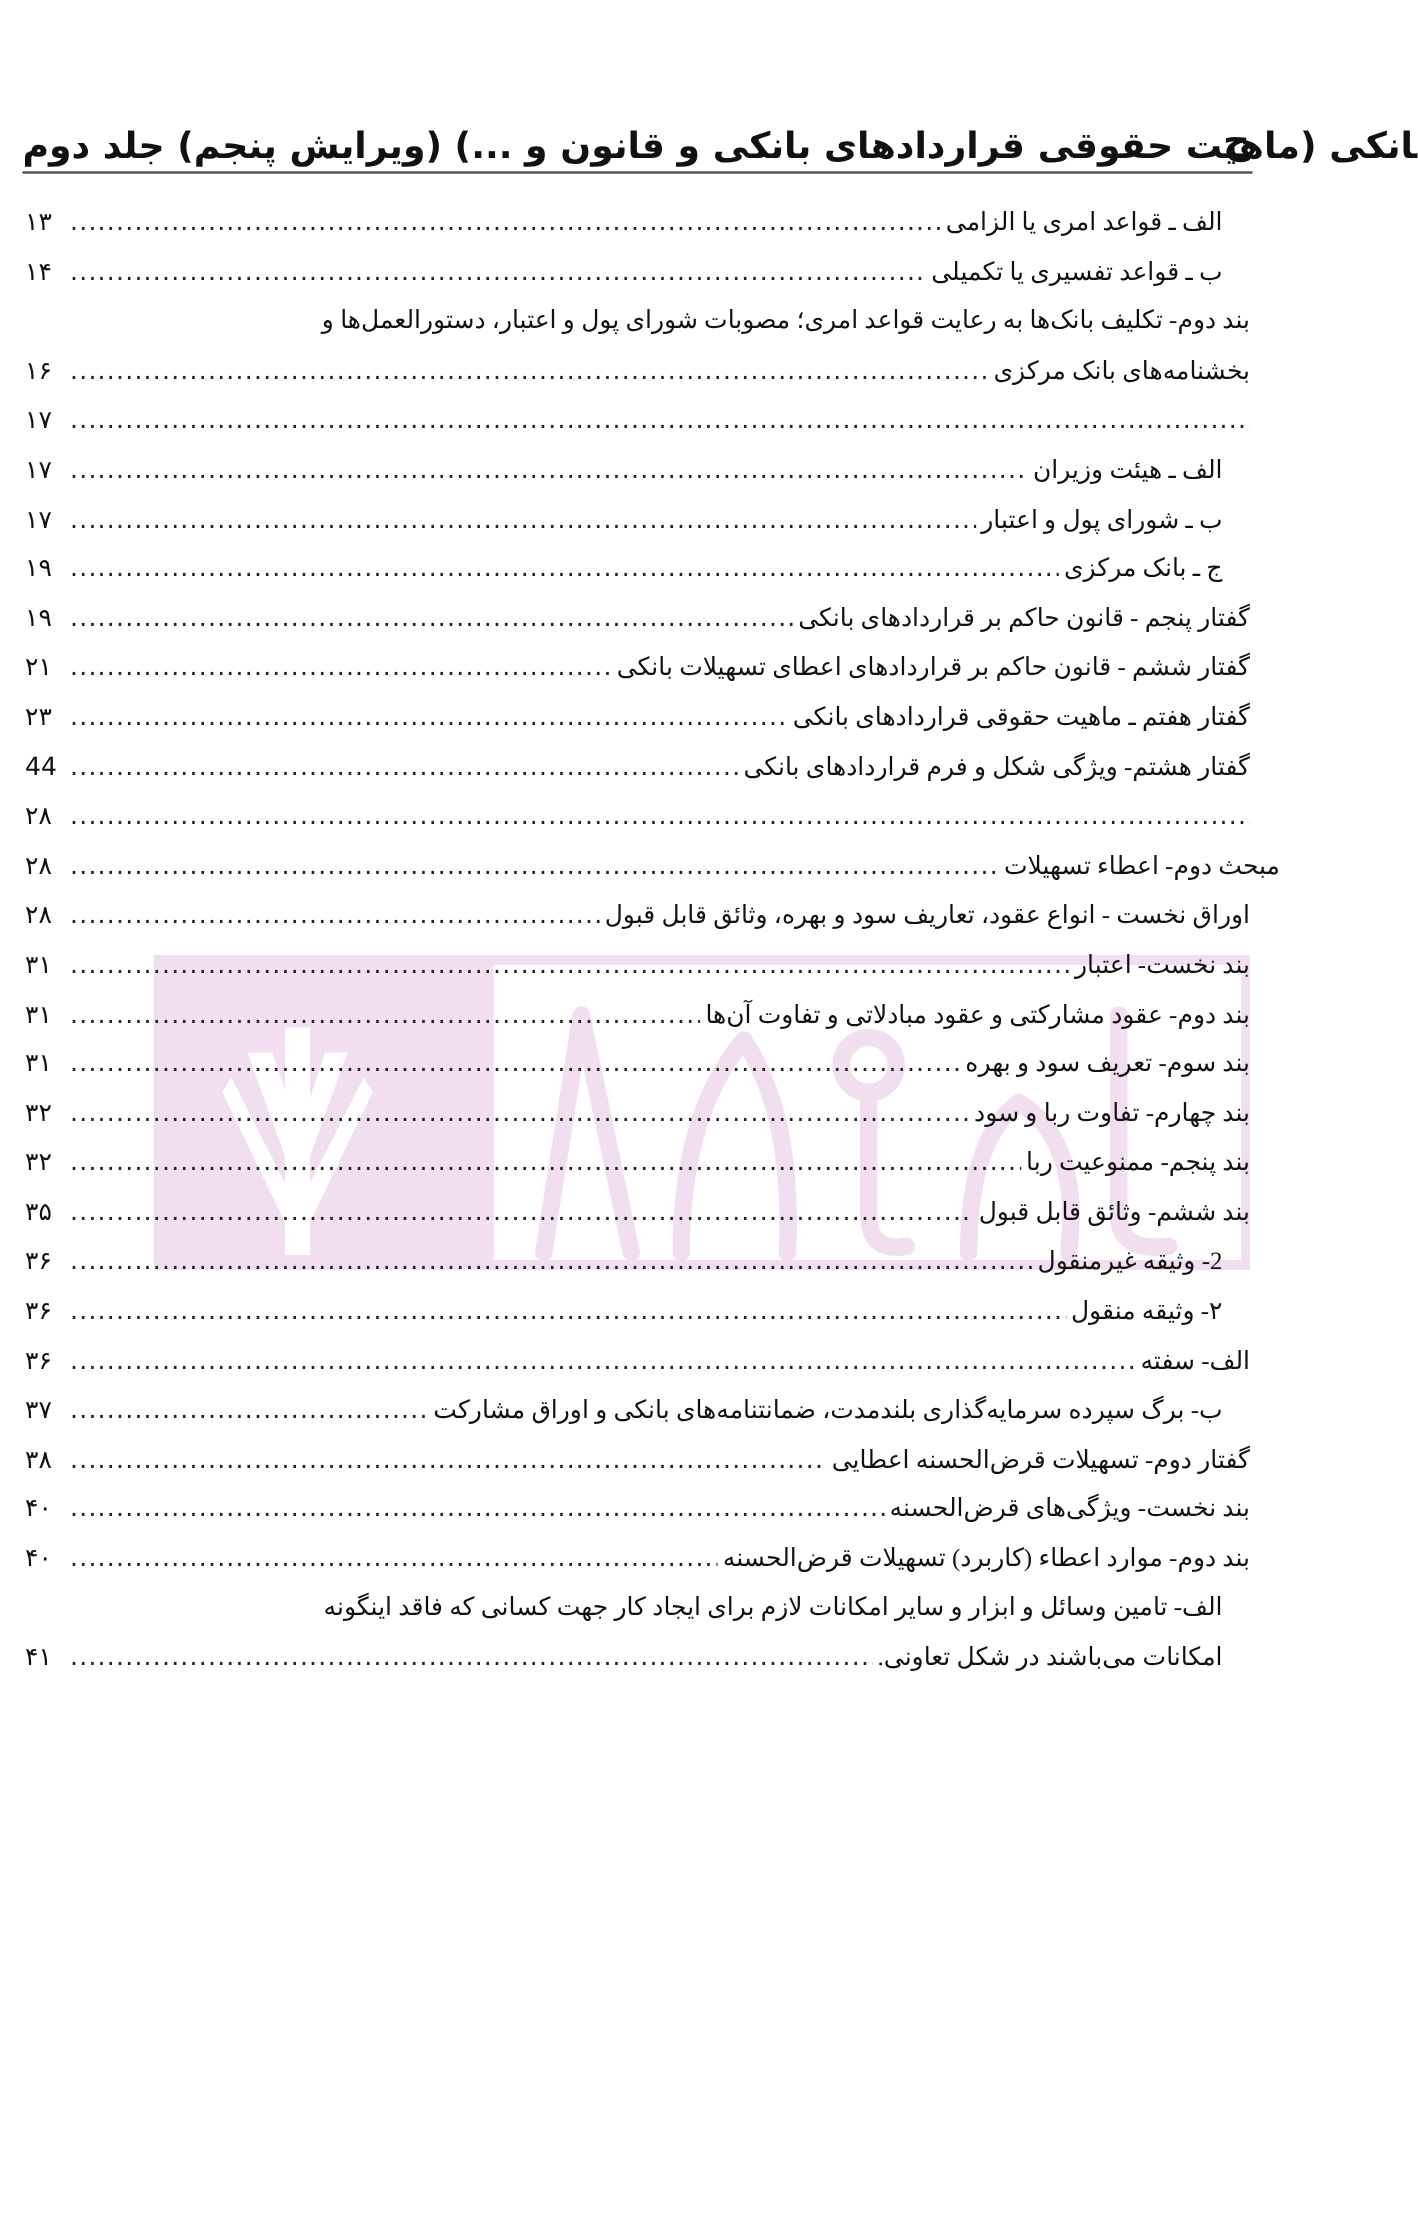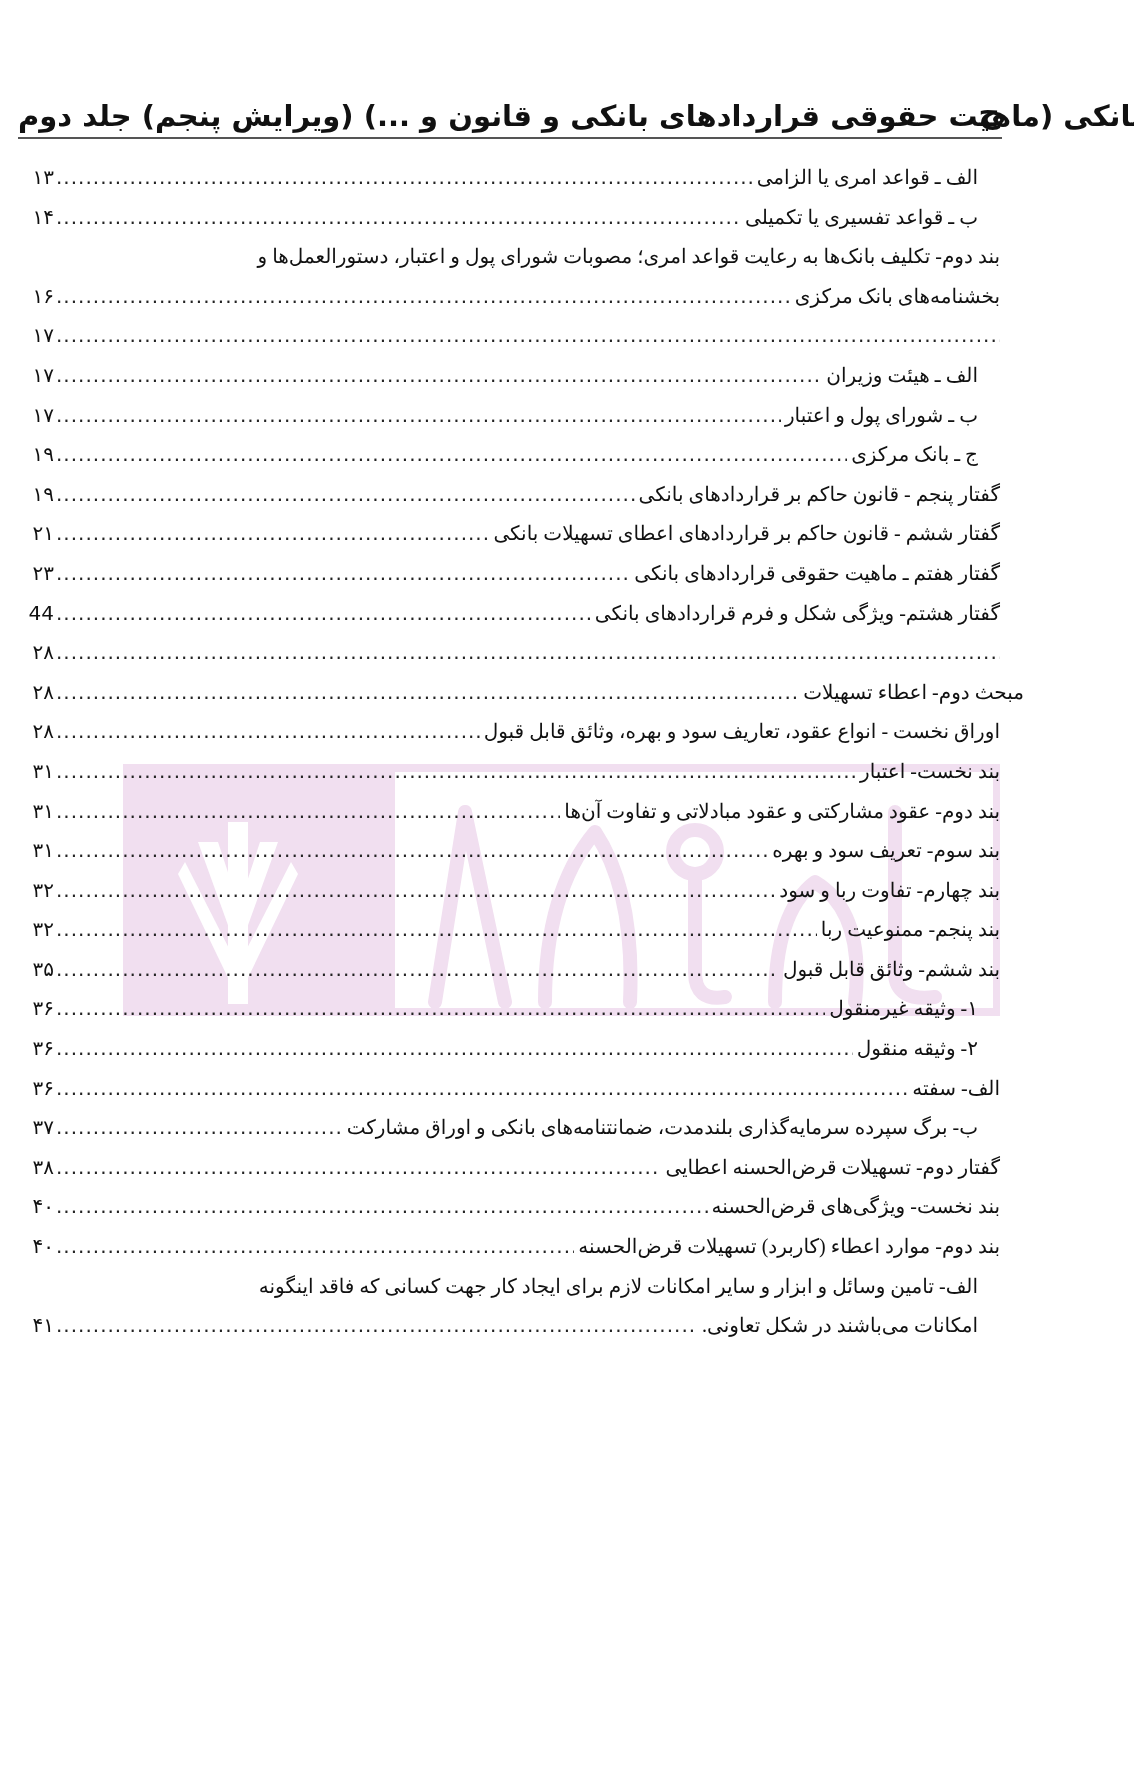--- a/index.html
+++ b/index.html
@@ -43,21 +43,21 @@
     display: flex; flex-direction: row; align-items: baseline; white-space: nowrap;
   }
   .toc-row .title { flex: 0 0 auto; padding-left: 4px; font-family: Liberation Serif, serif; }
   .toc-row .leader {
     flex: 1 1 auto; overflow: hidden; height: 39.6px; letter-spacing: 1px;
     color: #222222; direction: ltr; text-align: right;
   }
   .toc-row .leader::before {
     content: "........................................................................................................................................................................................................................................";
   }
-  .toc-row .page { flex: 0 0 auto; padding-right: 2px; min-width: 34px; text-align: right; }
+  .toc-row .page { flex: 0 0 auto; padding-right: 2px; min-width: 34px; text-align: left; }
   .toc-row.indent-1 { padding-right: 22px; }
   .toc-row.indent-0 { padding-right: 0; }
   .toc-row.outdent { margin-right: -24px; }
   .toc-row.justify .title { flex: 1 1 auto; text-align: justify; letter-spacing: 0.2px; }
 </style>
 </head>
 <body>
 
 <div class="watermark">
   <div class="logo-block">
@@ -185,21 +185,21 @@
     <span class="title">بند پنجم- ممنوعیت ربا</span>
     <span class="leader"></span>
     <span class="page">۳۲</span>
   </div>
   <div class="toc-row indent-0">
     <span class="title">بند ششم- وثائق قابل قبول</span>
     <span class="leader"></span>
     <span class="page">۳۵</span>
   </div>
   <div class="toc-row indent-1">
-    <span class="title">۱- وثیقه غیرمنقول</span>
+    <span class="title">2- وثیقه غیرمنقول</span>
     <span class="leader"></span>
     <span class="page">۳۶</span>
   </div>
   <div class="toc-row indent-1">
     <span class="title">۲- وثیقه منقول</span>
     <span class="leader"></span>
     <span class="page">۳۶</span>
   </div>
   <div class="toc-row indent-0">
     <span class="title">الف- سفته</span>

